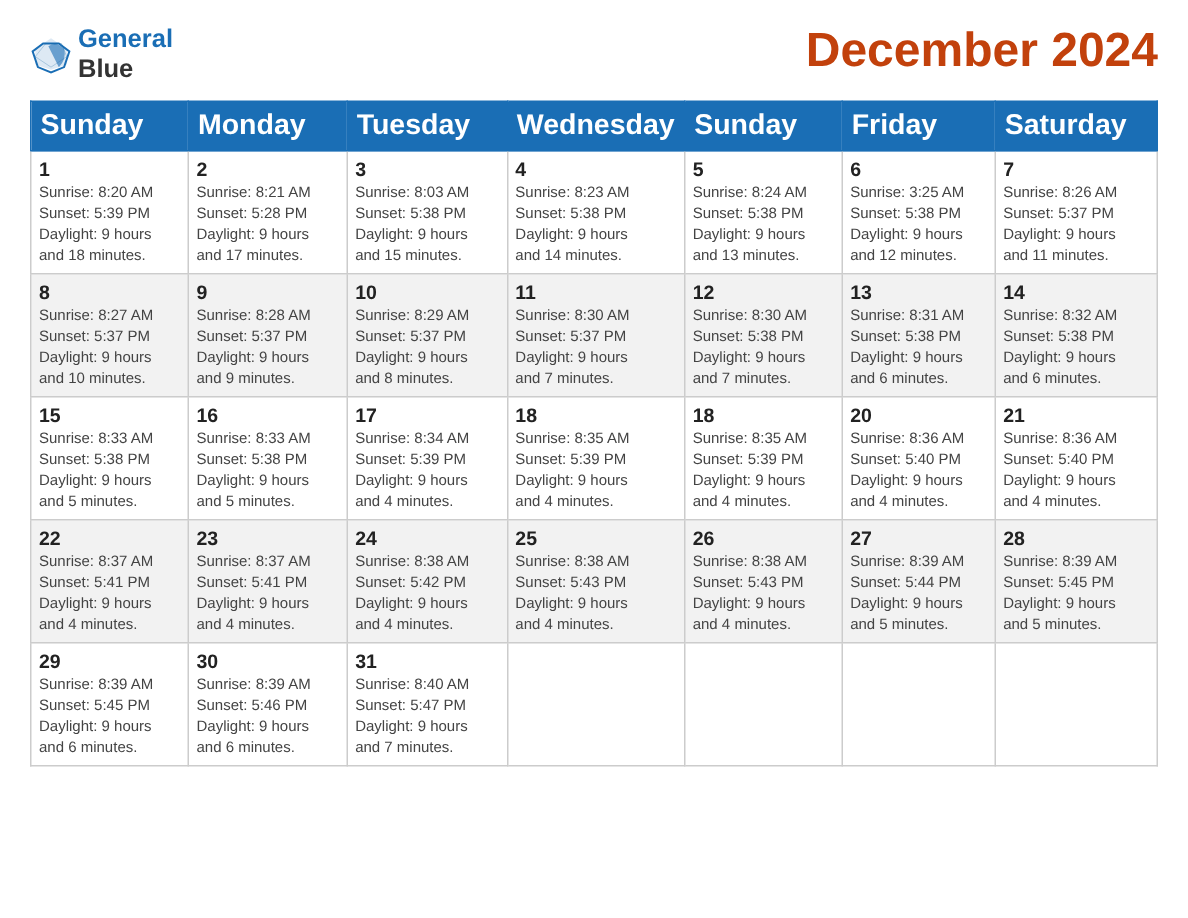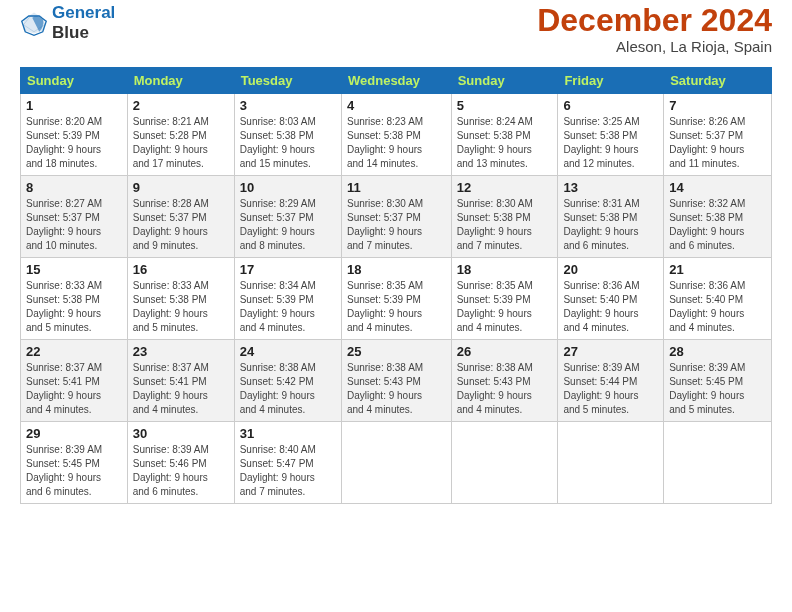--- a/index.html
+++ b/index.html
@@ -6,21 +6,21 @@
     body {
       font-family: Arial, sans-serif;
       background: #fff;
       width: 792px;
       height: 612px;
       overflow: hidden;
     }
     .page {
       width: 792px;
       min-height: 612px;
-      padding: 3px 20px 10px 20px;
+      padding: 16px 20px 10px 20px;
       background: #fff;
     }
     .header {
       display: flex;
       justify-content: space-between;
       align-items: flex-start;
       margin-bottom: 12px;
     }
     .logo {
       display: flex;
@@ -44,24 +44,24 @@
       font-size: 15px;
       color: #444;
     }
     .calendar {
       width: 100%;
       border-collapse: collapse;
       font-size: 10.5px;
     }
     .calendar th {
       background: #1a6eb5;
-      color: #bef264;
+      color: #ffffff;
       text-align: left;
       padding: 5px 6px;
-      font-size: 13px;
+      font-size: 19px;
       font-weight: bold;
       border: 1px solid #1a6eb5;
     }
     .calendar td {
       border: 1px solid #ccc;
       vertical-align: top;
       padding: 4px 5px;
       width: 113px;
       min-height: 70px;
       background: #fff;
@@ -99,21 +99,20 @@
       </svg>
       <div>
         <div style="font-size:17px;font-weight:bold;color:#333;line-height:1.15;">
           <span style="color:#1a6eb5">General</span>
         </div>
         <div style="font-size:17px;font-weight:bold;color:#333;line-height:1.15;">Blue</div>
       </div>
     </div>
     <div class="title-block">
       <div class="month-title">December 2024</div>
-      <div class="location">Aleson, La Rioja, Spain</div>
     </div>
   </div>
 
   <table class="calendar">
     <thead>
       <tr>
       <th>Sunday</th>
           <th>Monday</th>
           <th>Tuesday</th>
           <th>Wednesday</th>

